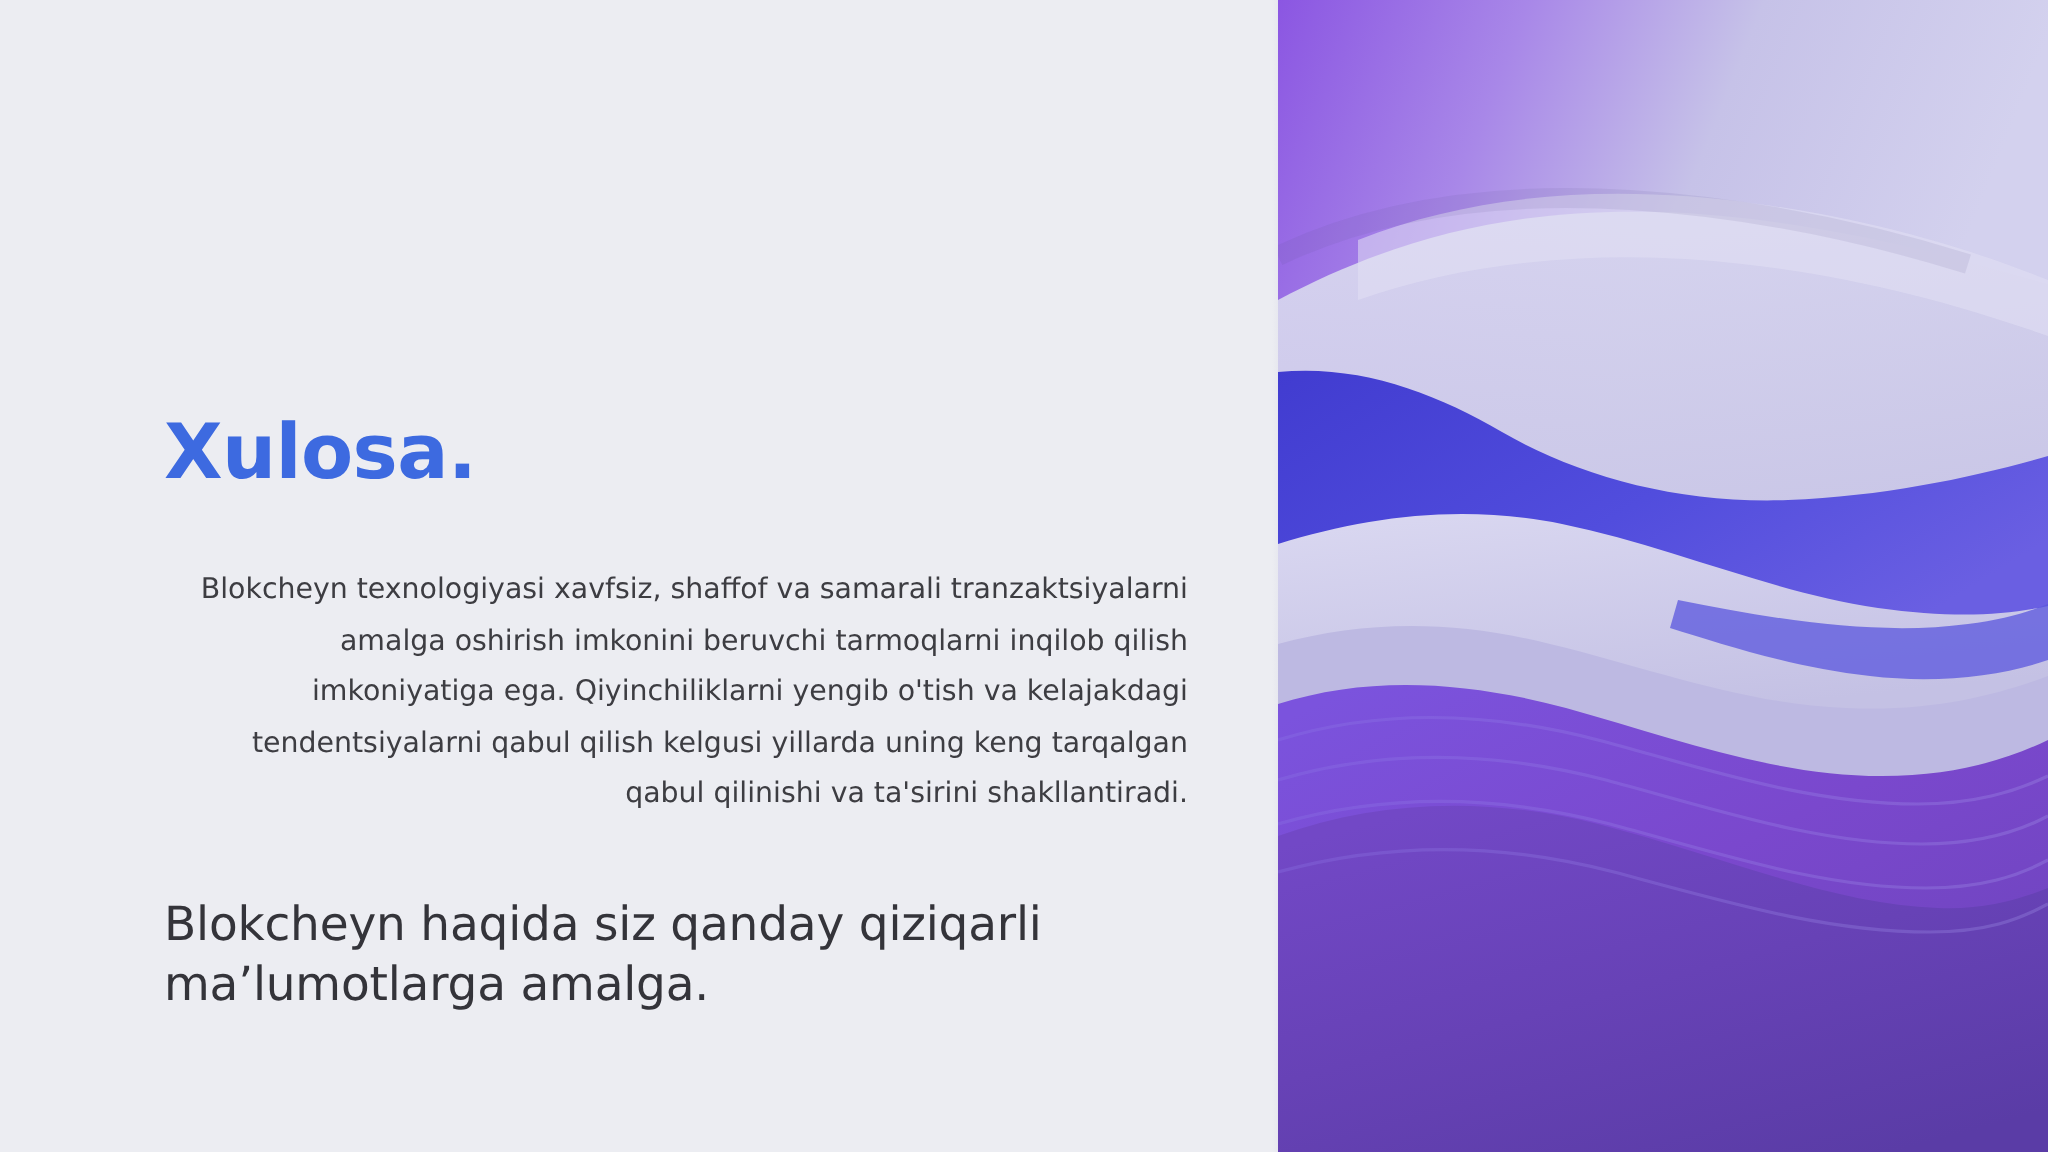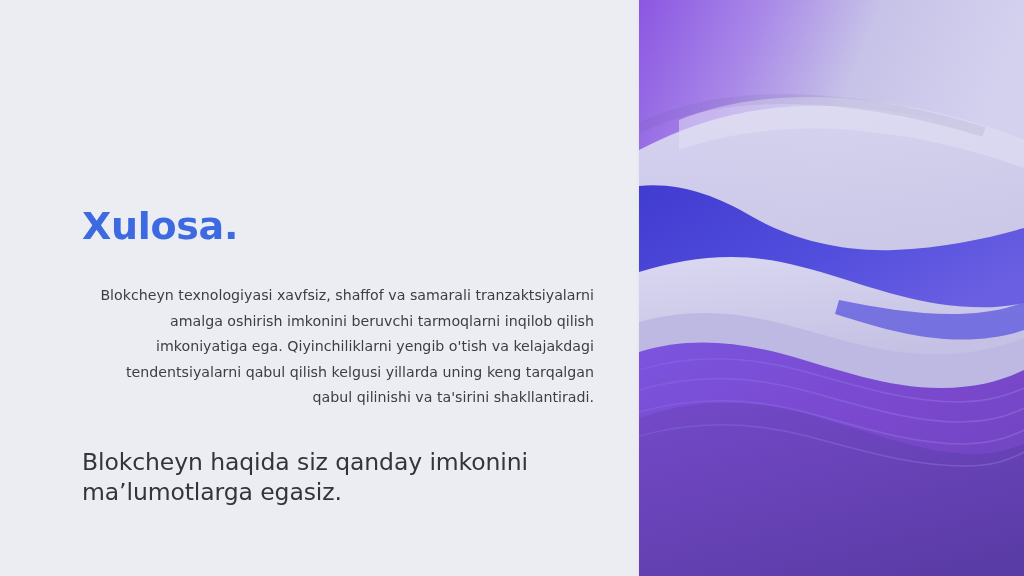--- a/index.html
+++ b/index.html
@@ -105,21 +105,21 @@
 <body>
 
 <div class="slide">
 
   <div class="content">
 
     <h1 class="slide-title">Xulosa.</h1>
 
     <p class="body-copy">Blokcheyn texnologiyasi xavfsiz, shaffof va samarali tranzaktsiyalarni amalga oshirish imkonini beruvchi tarmoqlarni inqilob qilish imkoniyatiga ega. Qiyinchiliklarni yengib o'tish va kelajakdagi tendentsiyalarni qabul qilish kelgusi yillarda uning keng tarqalgan qabul qilinishi va ta'sirini shakllantiradi.</p>
 
-    <p class="closing-question">Blokcheyn haqida siz qanday imkonini ma’lumotlarga egasiz.</p>
+    <p class="closing-question">Blokcheyn haqida siz qanday qiziqarli ma’lumotlarga amalga.</p>
 
   </div>
 
   <div class="panel-divider"></div>
 
   <div class="art-panel">
     <svg viewBox="0 0 385 576" preserveAspectRatio="none">
       <defs>
         <linearGradient id="gTop" x1="0" y1="0" x2="0.75" y2="0.45">
           <stop offset="0" stop-color="#8b56e2"></stop>

